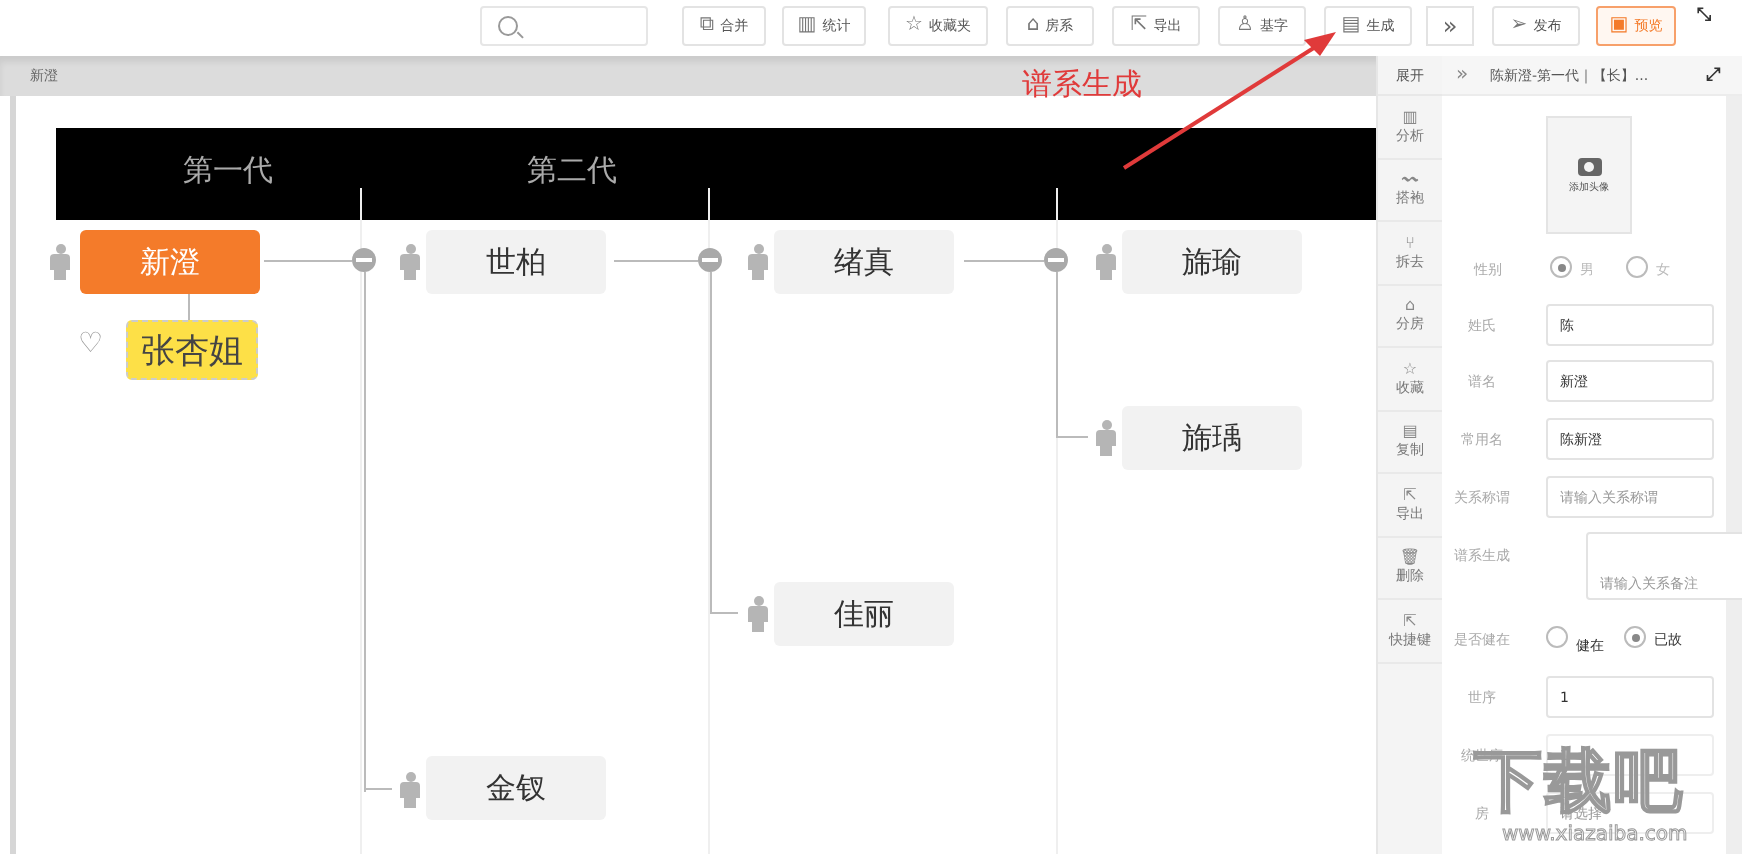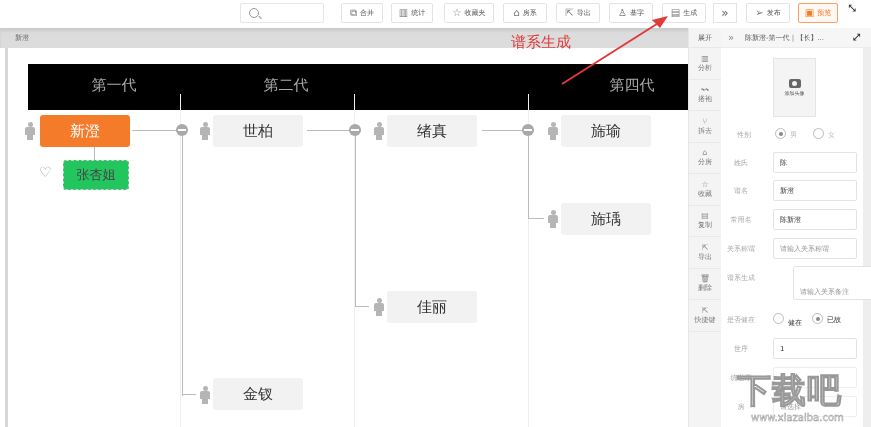--- a/index.html
+++ b/index.html
@@ -23,21 +23,21 @@
   .crumbbar { position: absolute; left: 0; top: 28px; width: 692px; height: 20px; background: #dcdcdc; box-shadow: inset 0 3px 3px rgba(0,0,0,0.08); }
   .crumbbar span { position: absolute; left: 15px; top: 5px; font-size: 7px; color: #666; }
   .canvas { position: absolute; left: 5px; top: 48px; width: 687px; height: 379px; background: #fff; border-left: 3px solid #d6d6d6; }
   .genhead { position: absolute; left: 0; top: 16px; width: 684px; height: 46px; background: #000000; margin-left: 20px; }
   .gen { position: absolute; top: 12px; width: 172px; text-align: center; font-size: 15px; color: #aaa; }
   .colline { position: absolute; top: 46px; width: 1px; height: 333px; background: #efefef; }
 
   .node { position: absolute; width: 90px; height: 32px; background: #f2f2f2; border-radius: 3px; font-size: 15px; color: #333;
     display:flex; align-items:center; justify-content:center; }
   .node.root { background: #f47b2a; color: #fff; }
-  .node.spouse { background: #22c55e; border: 1px dashed #ccc; height: 30px; width: 66px; font-size: 13px; color: #444; }
+  .node.spouse { background: #fde047; border: 1px dashed #ccc; height: 30px; width: 66px; font-size: 17px; color: #444; }
   .person { position: absolute; width: 10px; height: 18px; }
   .person .hd { position:absolute; left: 2.5px; top: 0; width: 5px; height: 5px; border-radius:50%; background:#b5b5b5; }
   .person .bd { position:absolute; left: 0; top: 5px; width: 10px; height: 8px; background:#b5b5b5; border-radius: 2px 2px 0 0; }
   .person .lg { position:absolute; left: 2px; top: 12px; width: 6px; height: 6px; background:#b5b5b5; }
   .hline { position: absolute; height: 1px; background: #bbb; }
   .vline { position: absolute; width: 1px; background: #bbb; }
   .toggle { position: absolute; width: 12px; height: 12px; border-radius: 50%; background: #a9a9a9; }
   .toggle:after { content:""; position:absolute; left:2px; top:5px; width:8px; height:2px; background:#fff; }
   .spouse-icon { position:absolute; width: 16px; height: 16px; font-size: 14px; color:#999; }
 
@@ -127,21 +127,20 @@
 </div>
 
 <div class="crumbbar">
   <span>新澄</span>
 </div>
 
 <div class="canvas">
   <div class="genhead">
     <div class="gen" style="left:0">第一代</div>
     <div class="gen" style="left:172px">第二代</div>
-    <div class="gen" style="left:518px">第四代</div>
   </div>
   <div class="colline" style="left:172px"></div>
   <div class="colline" style="left:346px"></div>
   <div class="colline" style="left:520px"></div>
 
   <div class="person" style="left:17px;top:74px">
       <div class="hd"></div>
       <div class="bd"></div>
       <div class="lg"></div>
     </div>

